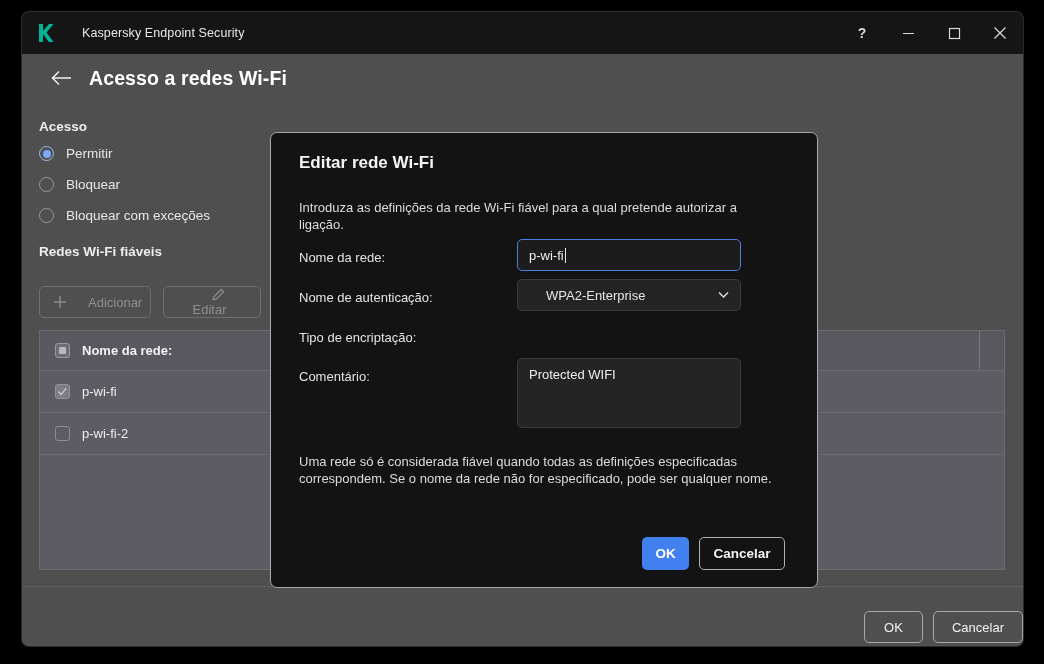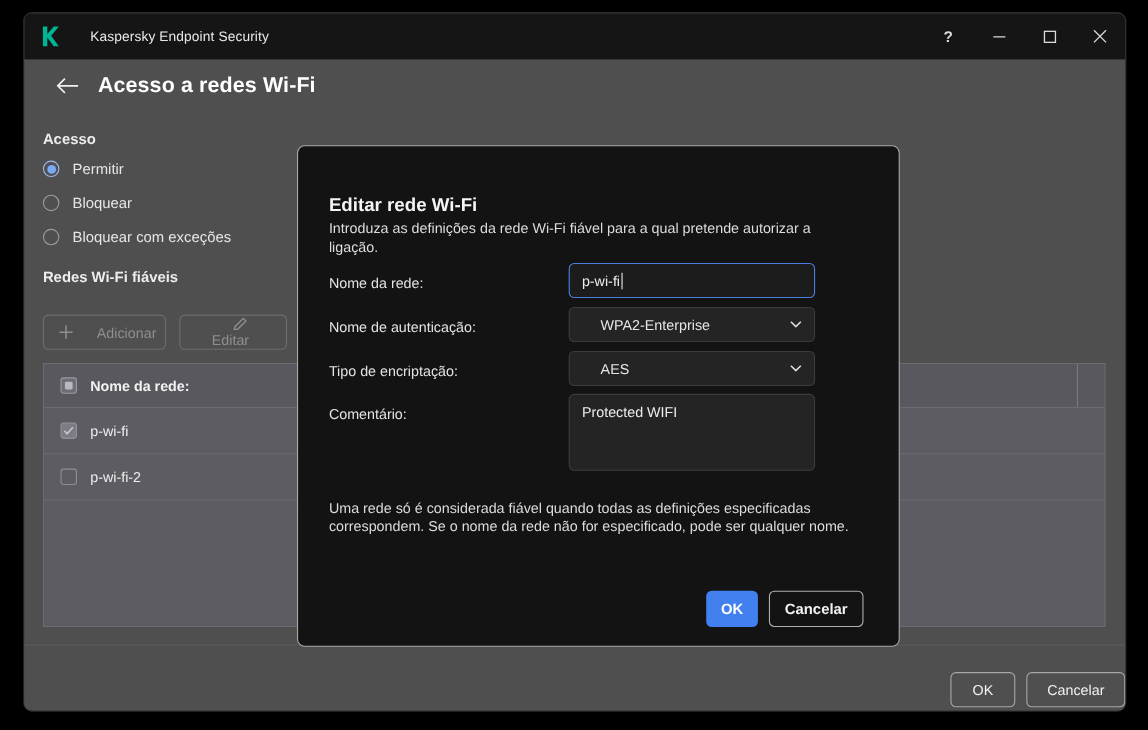--- a/index.html
+++ b/index.html
@@ -169,21 +169,21 @@
     position: absolute;
     left: 248px; top: 120px;
     width: 548px; height: 456px;
     background: #131313;
     border: 1px solid #a9a9a9;
     border-radius: 7px;
     box-sizing: border-box;
     overflow: hidden;
   }
   #dlg-title {
-    position: absolute; left: 28px; top: 44px;
+    position: absolute; left: 28px; top: 20px;
     font-size: 17px; font-weight: bold; color: #f4f4f4;
   }
   #dlg-desc {
     position: absolute; left: 28px; top: 66px; width: 474px;
     font-size: 13px; color: #dcdcdc; line-height: 17px;
   }
   .fld-label {
     position: absolute; left: 28px;
     font-size: 13px; color: #e3e3e3;
   }
@@ -389,28 +389,20 @@
     <div class="select" id="sel-auth">
       <span class="val">WPA2-Enterprise</span>
       <span class="chev">
         <svg width="11" height="8" viewBox="0 0 11 8">
             <polyline points="1,1.5 5.5,6 10,1.5" fill="none" stroke="#dcdcdc" stroke-width="1.5"></polyline>
           </svg>
       </span>
     </div>
 
     <div class="fld-label" id="lbl-enc">Tipo de encriptação:</div>
-    <div class="select" id="sel-enc">
-      <span class="val">AES</span>
-      <span class="chev">
-        <svg width="11" height="8" viewBox="0 0 11 8">
-            <polyline points="1,1.5 5.5,6 10,1.5" fill="none" stroke="#dcdcdc" stroke-width="1.5"></polyline>
-          </svg>
-      </span>
-    </div>
 
     <div class="fld-label" id="lbl-com">Comentário:</div>
     <div id="textarea-com">
       <div class="val">Protected WIFI</div>
     </div>
 
     <div id="dlg-note">Uma rede só é considerada fiável quando todas as definições especificadas correspondem. Se o nome da rede não for especificado, pode ser qualquer nome.</div>
 
     <div id="dlg-footer">
       <div id="dlg-ok">OK</div>

